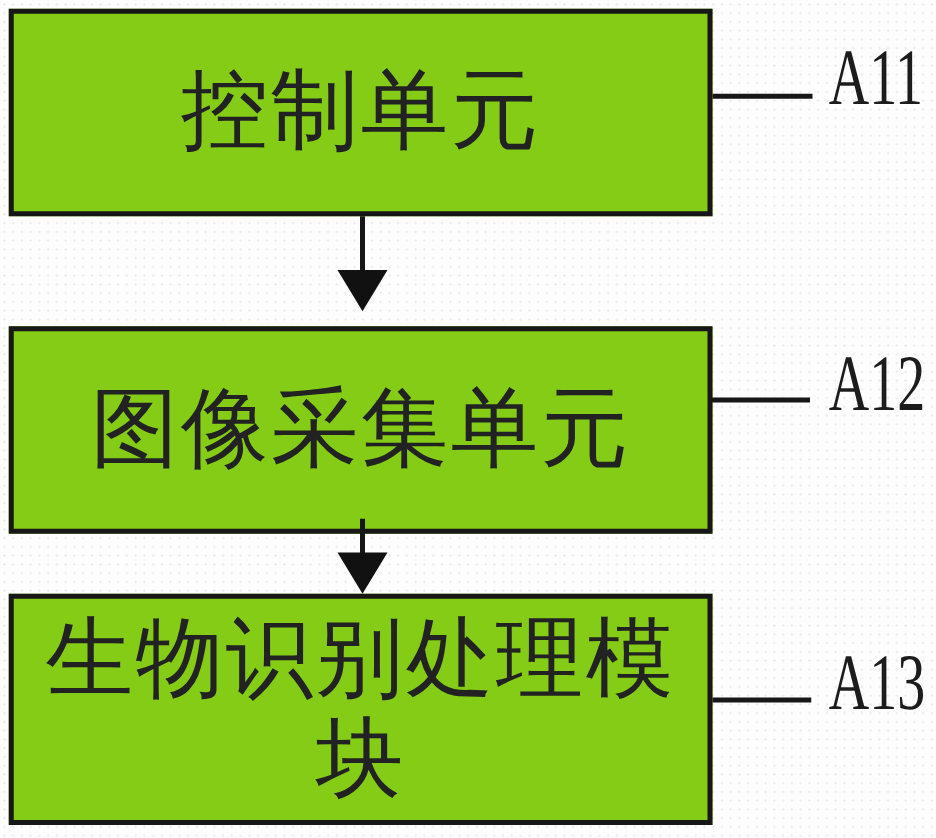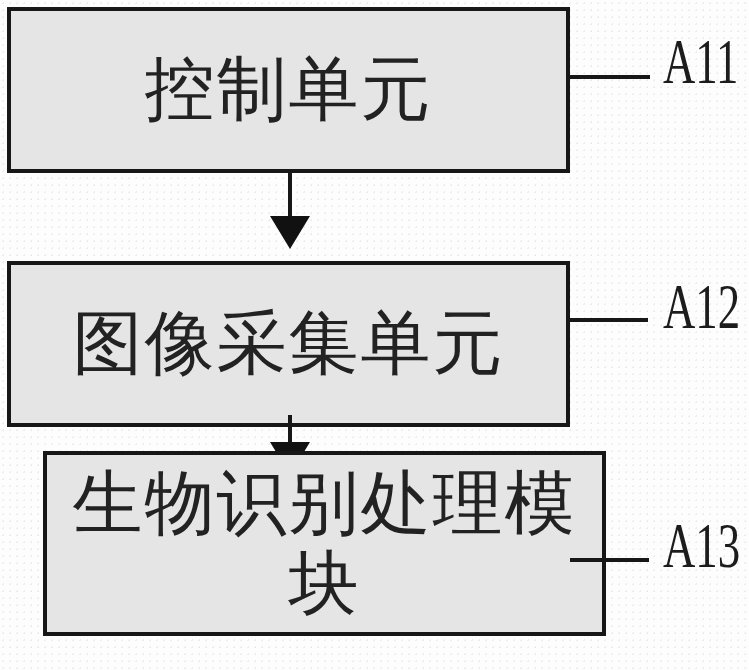--- a/index.html
+++ b/index.html
@@ -19,38 +19,38 @@
   }
   .stage {
     position: absolute;
     inset: 0;
   }
   .block {
     position: absolute;
     left: 7px;
     width: 563px;
     border: 4px solid #171717;
-    background: #e5e5e5;
+    background: #84cc16;
     box-sizing: border-box;
     display: flex;
     align-items: center;
     justify-content: center;
     text-align: center;
   }
   .block-label {
     font-family: "Liberation Serif", serif;
     font-size: 70px;
     letter-spacing: 2px;
     line-height: 80px;
     color: #222222;
     padding: 0 12px;
   }
   #box-1 { top: 7px;   height: 166px; }
   #box-2 { top: 249px; height: 166px; margin-top: 12px; }
-  #box-3 { top: 451px; height: 185px; margin-left: 36px; }
+  #box-3 { top: 475px; height: 185px; }
 
   .vline {
     position: absolute;
     width: 4px;
     background: #171717;
   }
   #arrow-line-1 { left: 288px; top: 173px; height: 46px; }
   #arrow-line-2 { left: 288px; top: 415px; height: 30px; }
 
   .arrowhead {

